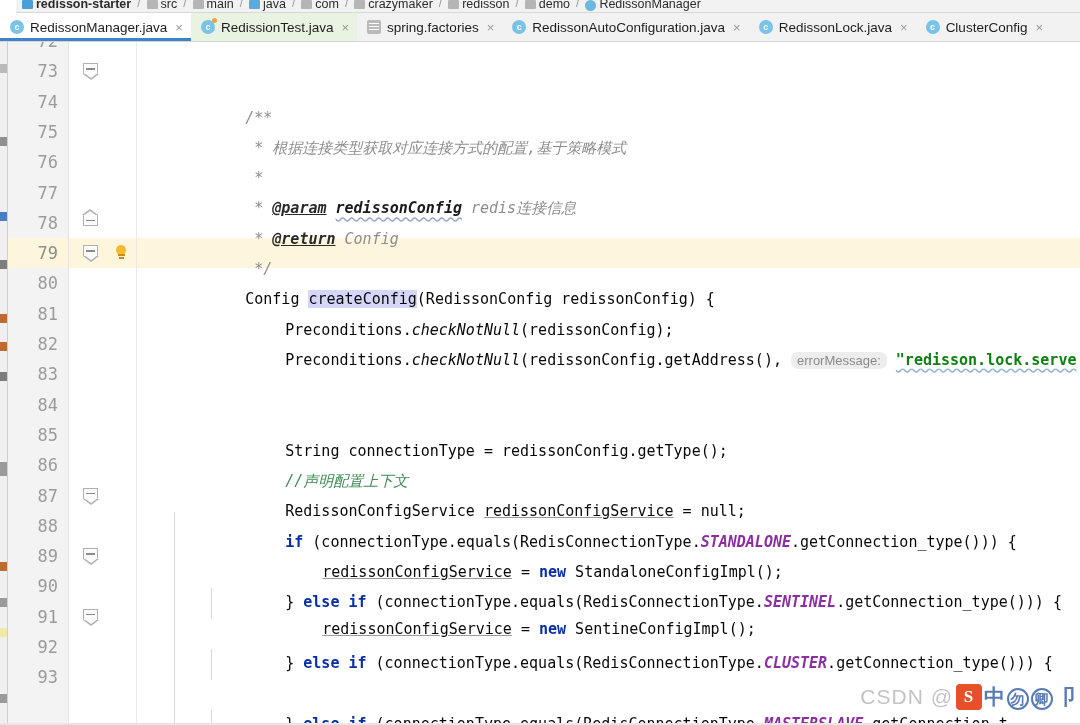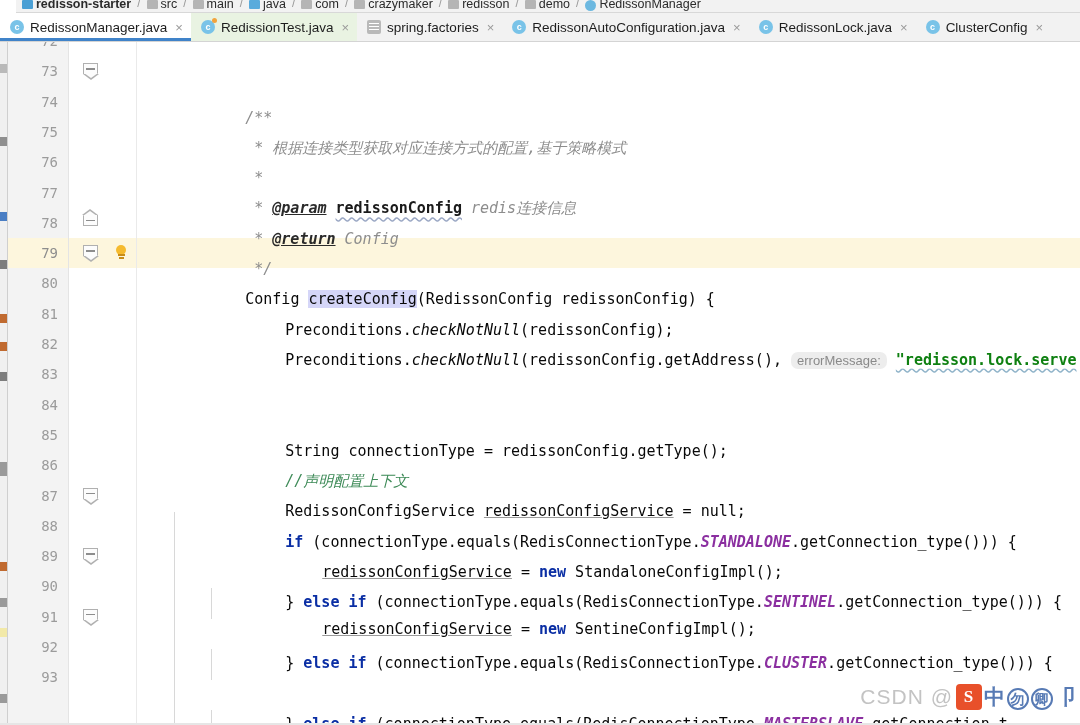--- a/index.html
+++ b/index.html
@@ -139,21 +139,21 @@
 
   .row {
     position: absolute; left: 0; right: 0; height: 30.3px;
   }
   .row.hl { background: #fdf6dd; }
 
   .lnum {
     position: absolute; right: 10px; top: 0; height: 30.3px;
     line-height: 30.3px;
     font-family: "DejaVu Sans Mono", monospace;
-    font-size: 14px;
+    font-size: 17px;
     color: #9b9b9b;
     text-align: center;
   }
   .lnum.hl { color: #8d8d8d; }
 
   
   .fold {
     position: absolute; left: 14px; top: 7px;
     width: 15px; height: 15px;
     cursor: pointer;
@@ -212,21 +212,21 @@
     font-size: 15px;
     height: 30.3px; line-height: 30.3px;
     color: #080808;
   }
   .kw   { color: #0a2ea4; font-weight: bold; }
   .str  { color: #0f8011; font-weight: bold; }
   .cmt  { color: #8d8d8d; font-style: italic; }
   .cmtz { color: #3d8a57; font-style: italic; }
   .tag  { color: #2a2a2a; font-weight: bold; font-style: italic;
           text-decoration: underline; }
-  .docb { color: #1a1a1a; font-weight: bold; }
+  .docb { color: #1a1a1a; font-weight: bold; font-style: italic; }
   .mth  { font-style: italic; }
   .enm  { color: #8b2fa0; font-weight: bold; font-style: italic; }
   .fld  { text-decoration: underline; text-decoration-color: #9a9a9a; }
   .sel  { background: #d5d6f8; }
   .ylw  { background: #fbeeb0; }
   .wavy {
     text-decoration: underline;
     text-decoration-style: wavy;
     text-decoration-color: #9aa7c4;
     text-underline-offset: 3px;

